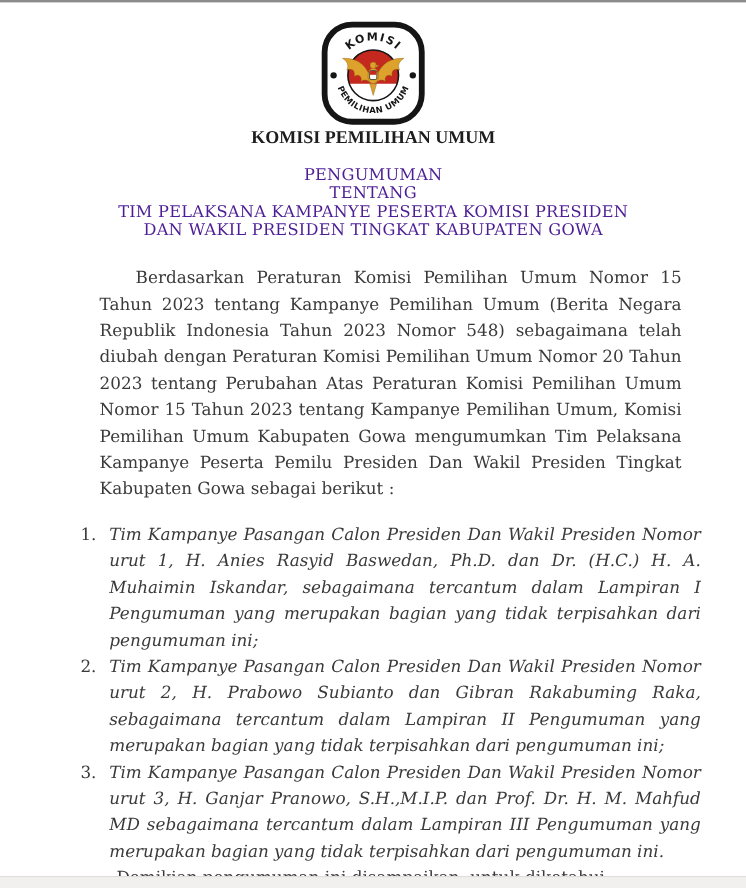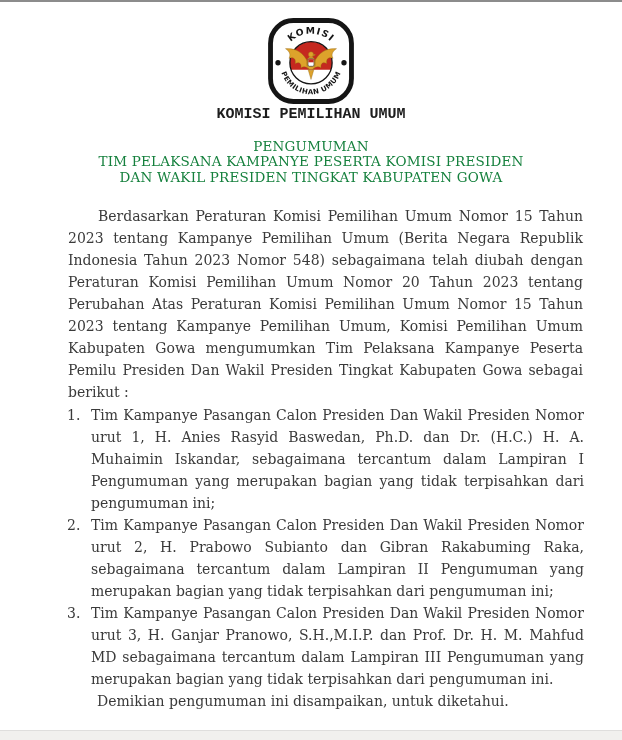--- a/index.html
+++ b/index.html
@@ -9,38 +9,38 @@
     background:#ffffff;
     overflow:hidden;
     font-family:"DejaVu Serif","Liberation Serif",serif;
     color:#3a3a3a;
   }
   .top-rule{height:2px;background:#8c8c8c;}
   .logo-wrap{width:88px;height:88px;margin:15px auto 0;}
   .logo-wrap svg{display:block;width:88px;height:88px;}
   .org-title{
     text-align:center;margin-top:2px;
-    font-family:Liberation Mono, monospace;
+    font-family:Liberation Serif, serif;
     font-weight:bold;font-size:15px;line-height:16px;color:#1d1d1d;
   }
   .doc-head{
     text-align:center;margin-top:16px;
-    font-size:13.5px;line-height:15.4px;color:#15803d;
+    font-size:13.5px;line-height:15.4px;color:#4c1d95;
     letter-spacing:0.2px;
   }
   .content{
     margin:20px 38px 0 67px;
     font-size:14px;line-height:22px;
     text-align:justify;
   }
-  .opening{margin:1px;text-indent:30px;}
+  .opening{margin:16px;text-indent:30px;}
   .list{margin:0;}
   .list-row{display:flex;}
   .num{flex:0 0 24px;}
-  .txt{flex:1;text-align:justify;}
+  .txt{flex:1;text-align:justify;font-style:italic;}
   .closing{margin:0;text-indent:30px;}
   .bottom-strip{
     position:absolute;left:0;right:0;bottom:0;height:9px;
     background:#f1f0ee;border-top:1px solid #dfdedd;
   }
 </style>
 </head>
 <body>
 
 <div class="page">
@@ -78,20 +78,21 @@
       </g>
     </svg>
   </div>
 
   <div class="org-title">
     <div>KOMISI PEMILIHAN UMUM</div>
   </div>
 
   <div class="doc-head">
     <div>PENGUMUMAN</div>
+    <div>TENTANG</div>
     <div>TIM PELAKSANA KAMPANYE PESERTA KOMISI PRESIDEN</div>
     <div>DAN WAKIL PRESIDEN TINGKAT KABUPATEN GOWA</div>
   </div>
 
   <div class="content">
     <p class="opening">Berdasarkan Peraturan Komisi Pemilihan Umum Nomor 15 Tahun 2023 tentang Kampanye Pemilihan Umum (Berita Negara Republik Indonesia Tahun 2023 Nomor 548) sebagaimana telah diubah dengan Peraturan Komisi Pemilihan Umum Nomor 20 Tahun 2023 tentang Perubahan Atas Peraturan Komisi Pemilihan Umum Nomor 15 Tahun 2023 tentang Kampanye Pemilihan Umum, Komisi Pemilihan Umum Kabupaten Gowa mengumumkan Tim Pelaksana Kampanye Peserta Pemilu Presiden Dan Wakil Presiden Tingkat Kabupaten Gowa sebagai berikut :</p>
 
     <div class="list">
       <div class="list-row">
         <span class="num">1.</span>

